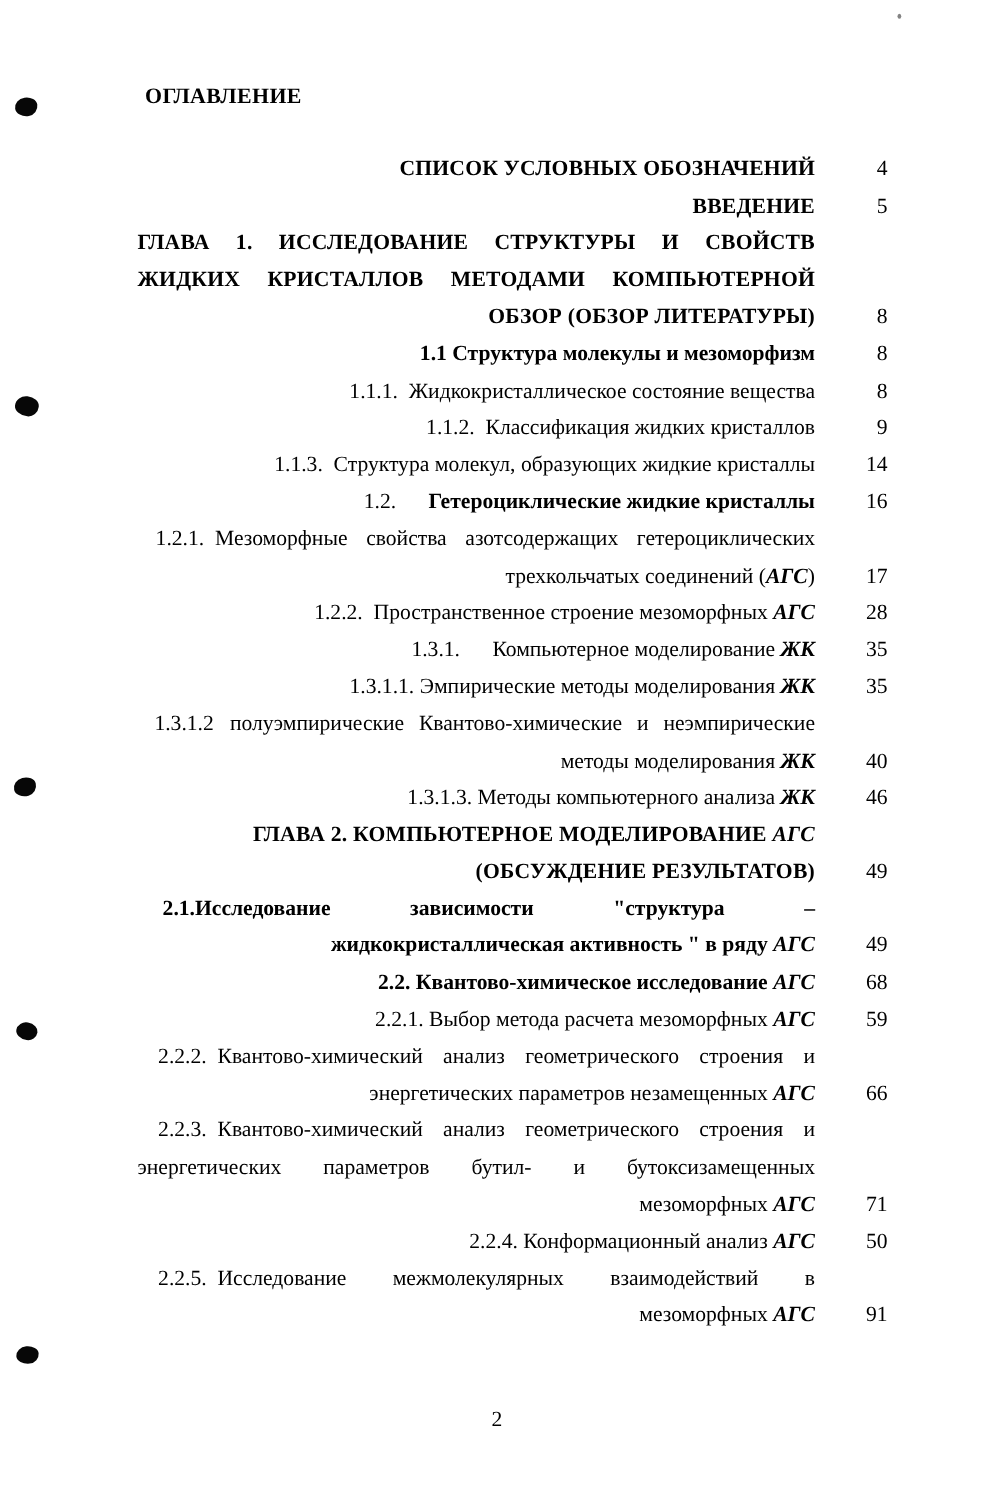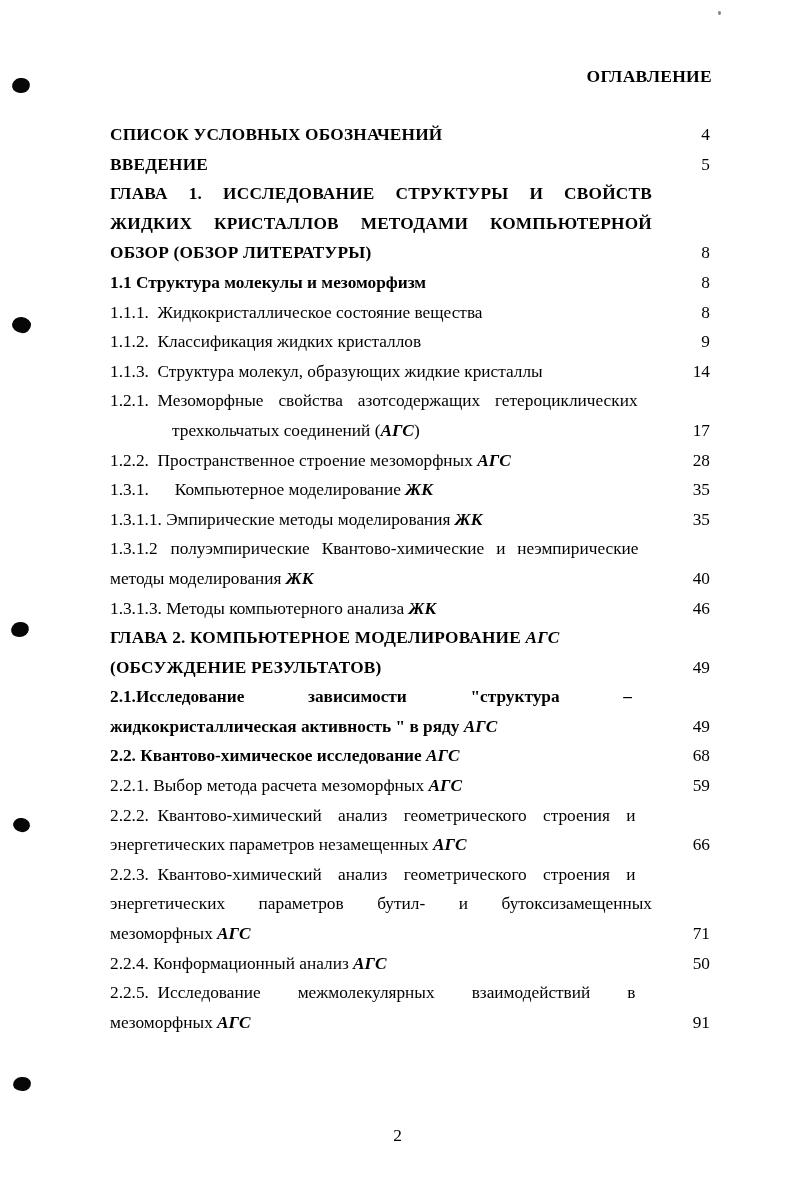--- a/index.html
+++ b/index.html
@@ -36,21 +36,21 @@
 
   
   .content {
     position: absolute;
     left: 110px;
     top: 66px;
     width: 602px;
   }
 
   .doc-title {
-    text-align: right;
+    text-align: left;
     font-weight: bold;
     font-size: 17.5px;
     letter-spacing: .3px;
     margin: 0 0 33px 0;
     padding-left: 6px;
   }
 
   
   .entry { margin: 0; }
 
@@ -59,20 +59,21 @@
     align-items: baseline;
     min-height: 29.6px;
     line-height: 29.6px;
   }
 
   
   .txt {
     flex: 1 1 auto;
     min-width: 0;
     font-size: 17.3px;
+    text-align: right;
   }
   .pg {
     flex: 0 0 58px;
     text-align: right;
     font-size: 17.3px;
     padding-right: 2px;
     white-space: nowrap;
   }
 
   
@@ -185,20 +186,26 @@
       </div>
     </div>
 
     <div class="entry">
       <div class="ln">
         <span class="txt"><span class="num">1.1.3.</span><span style="white-space:pre">  </span><span>Структура молекул, образующих жидкие кристаллы</span></span>
         <span class="pg">14</span>
       </div>
     </div>
 
+    <div class="entry">
+      <div class="ln">
+        <span class="txt"><span class="num">1.2.</span><span style="white-space:pre">      </span><span class="b">Гетероциклические жидкие кристаллы</span></span>
+        <span class="pg">16</span>
+      </div>
+    </div>
 
     <div class="entry">
       <div class="ln">
         <span class="txt"><span class="num">1.2.1.</span><span style="white-space:pre">  </span><span class="just" style="display:inline-flex;width:calc(100% - 62px)">
           <span>Мезоморфные</span>
               <span>свойства</span>
               <span>азотсодержащих</span>
               <span>гетероциклических</span>
         </span></span>
         <span class="pg"></span>

